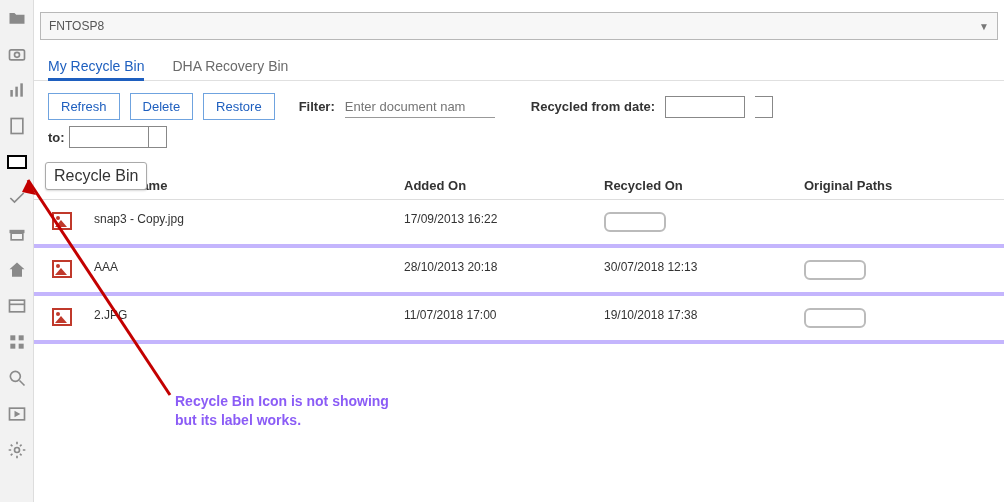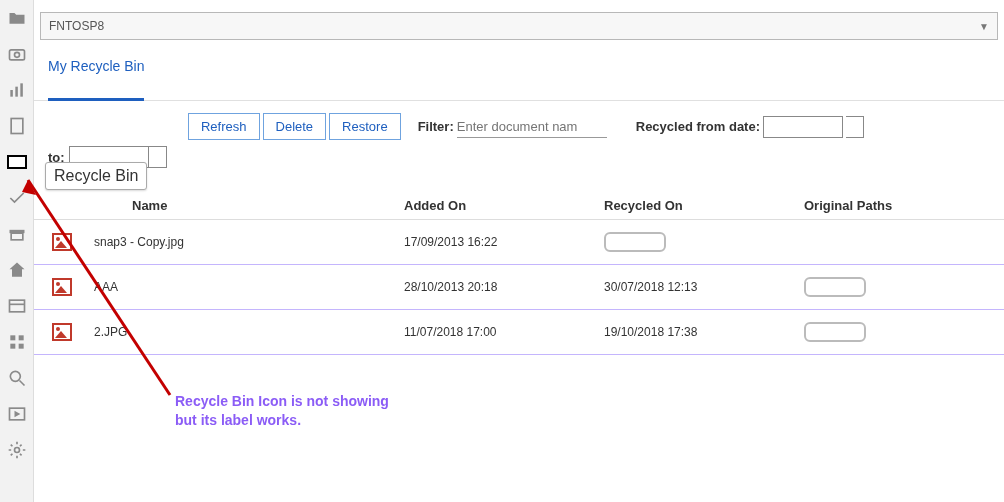--- a/index.html
+++ b/index.html
@@ -60,39 +60,38 @@
     color: #777;
   }
   .tabs {
     margin: 18px 0 0 14px;
     display: flex;
     gap: 28px;
   }
   .tab {
     font-size: 14px;
     color: #6b6b6b;
-    padding-bottom: 24px;
+    padding-bottom: 4px;
     cursor: pointer;
   }
   .tab.active {
     color: #1e5fbf;
     border-bottom: 3px solid #1e5fbf;
     font-weight: 500;
   }
   .tabline {
     border-bottom: 1px solid #e0e0e0;
     margin-top: -1px;
   }
   .toolbar {
     display: flex;
     align-items: center;
     flex-wrap: wrap;
-    gap: 3px;
+    gap: 10px;
     margin: 12px 0 0 14px;
-    justify-content: center;
   }
   .btn {
     border: 1px solid #6fa3df;
     background: #fff;
     color: #1e5fbf;
     padding: 5px 12px;
     font-size: 13px;
     cursor: pointer;
   }
   .flabel {
@@ -144,22 +143,22 @@
   }
   .thead {
     display: flex;
     border-bottom: 1px solid #ddd;
     padding: 6px 0;
     font-weight: bold;
     font-size: 13px;
   }
   .trow {
     display: flex;
-    align-items: center;
-    border-bottom: 1px solid #c4b5fd;
+    align-items: flex-start;
+    border-bottom: 4px solid #c4b5fd;
     padding: 12px 0;
     font-size: 12px;
   }
   .col-icon { width: 50px; padding-left: 18px; }
   .col-name { width: 320px; padding-left: 10px; }
   .col-added { width: 200px; }
   .col-recycled { width: 200px; }
   .col-orig { width: 120px; }
   .thead .col-name { padding-left: 48px; }
   .imgicon {
@@ -285,20 +284,21 @@
 </div>
 
 <div class="main">
   <div class="pathbar">
     <span>FNTOSP8</span>
     <span class="caret">▼</span>
   </div>
 
   <div class="tabs">
     <div class="tab active">My Recycle Bin</div>
+    <div class="tab">DHA Recovery Bin</div>
   </div>
   <div class="tabline"></div>
 
   <div class="toolbar">
     <button class="btn">Refresh</button>
     <button class="btn">Delete</button>
     <button class="btn">Restore</button>
     <span class="flabel">Filter:</span>
     <input class="finput" placeholder="Enter document nam" style="">
     <span class="flabel" style="margin-left:26px">Recycled from date:</span>

